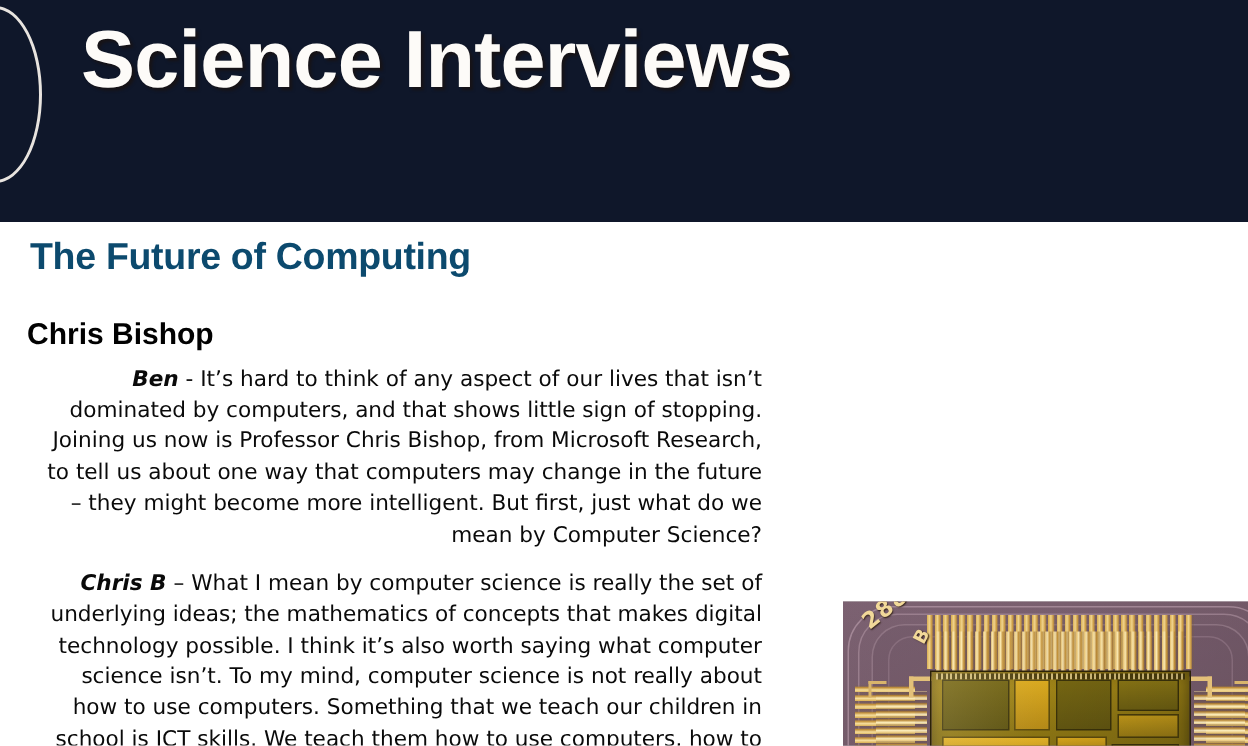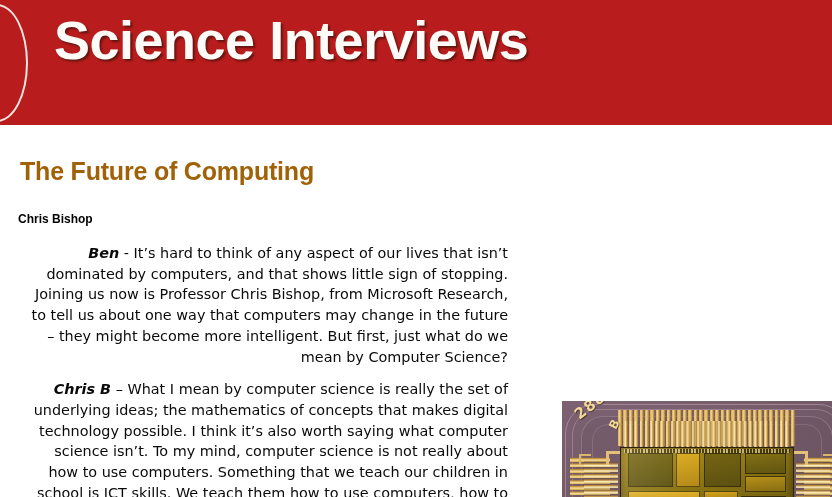--- a/index.html
+++ b/index.html
@@ -14,22 +14,22 @@
     font-family: "DejaVu Sans", "Liberation Sans", sans-serif;
     position: relative;
   }
 
   
   .site-header {
     position: absolute;
     left: 0;
     top: 0;
     width: 832px;
-    height: 125px;
-    background: #b91c1c;
+    height: 148px;
+    background: #0f172a;
     overflow: hidden;
     text-align: right;
   }
   .header-logo-arc {
     position: absolute;
     left: -34px;
     top: 4px;
     width: 62px;
     height: 118px;
     border: 2px solid #f4efe9;
@@ -70,35 +70,35 @@
     position: absolute;
     left: 0;
     top: 130px;
     width: 832px;
   }
   .article-title {
     position: absolute;
     left: 20px;
     top: 27px;
     margin: 0;
-    color: #a16207;
+    color: #0c4a6e;
     font-family: "Liberation Sans", "DejaVu Sans", sans-serif;
     font-size: 25px;
     font-weight: bold;
     letter-spacing: -0.2px;
     white-space: nowrap;
   }
   .article-byline {
     position: absolute;
     left: 18px;
     top: 82px;
     margin: 0;
     color: #010101;
     font-family: "Liberation Sans", "DejaVu Sans", sans-serif;
-    font-size: 12px;
+    font-size: 20px;
     font-weight: bold;
     white-space: nowrap;
   }
 
   .transcript {
     position: absolute;
     left: 28px;
     top: 113px;
     width: 480px;
   }

